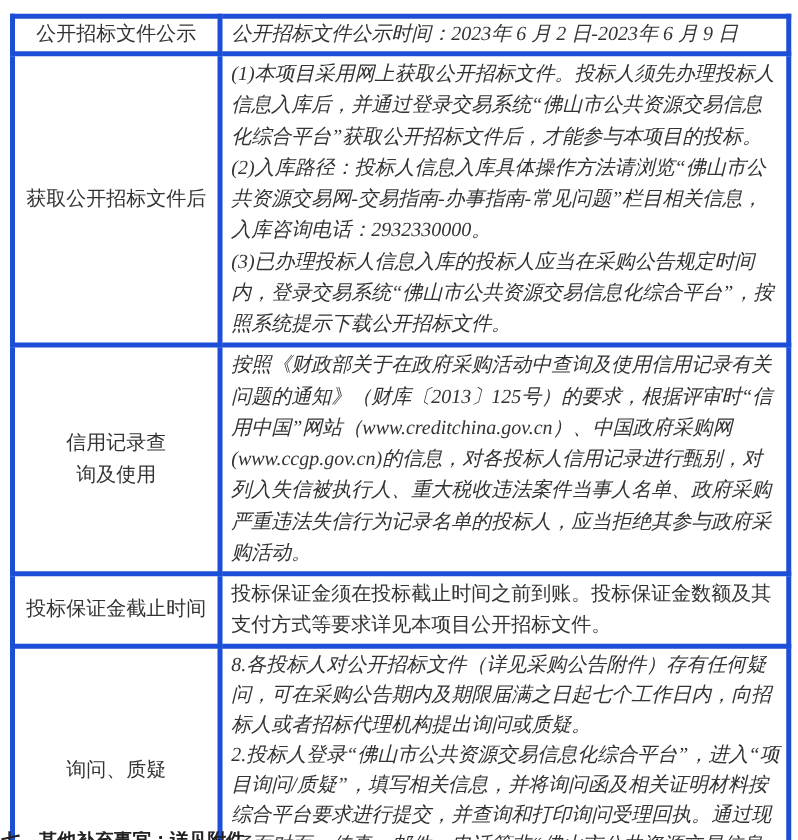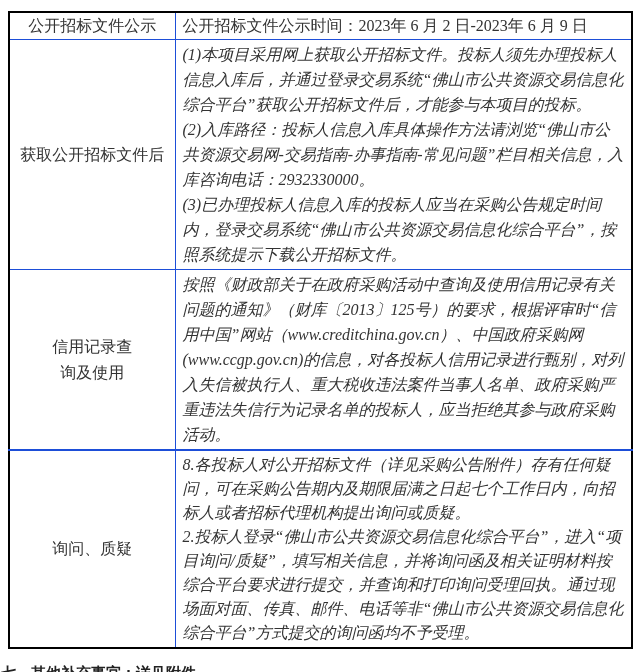--- a/index.html
+++ b/index.html
@@ -20,42 +20,42 @@
     position: absolute;
     left: 8px;
     top: 11px;
     width: 625px;
     border-collapse: collapse;
     table-layout: fixed;
     border: 2px solid #000000;
     font-size: 16px;
   }
   table.bid-table td {
-    border: 1px solid #1d4ed8;
+    border: 4px solid #1d4ed8;
   }
   tr.thick3 td { border-top-width: 3px; }
   tr.thick2 td { border-top-width: 2px; }
   td.label-cell {
     text-align: center;
     vertical-align: middle;
     white-space: pre-line;
     line-height: 26px;
     padding: 0 4px;
   }
   td.content-cell {
     vertical-align: middle;
     padding: 2px 5px 2px 7px;
     line-height: 25px;
   }
   td.content-top {
     vertical-align: top;
     font-style: italic;
   }
   .para { margin: 0; }
-  tr.r1 td.content-cell { line-height: 20px; }
+  tr.r1 td.content-cell { line-height: 20px; font-style: italic; }
   tr.r5 td.content-cell { line-height: 24px; }
   .clipped-bottom {
     position: absolute;
     left: 1px;
     top: 665px;
     width: 240px;
     height: 7px;
     overflow: hidden;
     font-weight: bold;
     font-size: 15px;
@@ -92,20 +92,26 @@
       </tr>
 
       <tr class="r3" style="height:149px">
         <td class="label-cell">信用记录查
 询及使用</td>
         <td class="content-cell content-top">
           <div class="para">按照《财政部关于在政府采购活动中查询及使用信用记录有关问题的通知》（财库〔2013〕125号）的要求，根据评审时“信用中国”网站（www.creditchina.gov.cn）、中国政府采购网(www.ccgp.gov.cn)的信息，对各投标人信用记录进行甄别，对列入失信被执行人、重大税收违法案件当事人名单、政府采购严重违法失信行为记录名单的投标人，应当拒绝其参与政府采购活动。</div>
         </td>
       </tr>
 
+      <tr class="r4 thick3" style="height:53px">
+        <td class="label-cell">投标保证金截止时间</td>
+        <td class="content-cell">
+          <div class="para">投标保证金须在投标截止时间之前到账。投标保证金数额及其支付方式等要求详见本项目公开招标文件。</div>
+        </td>
+      </tr>
 
       <tr class="r5 thick2" style="height:193px">
         <td class="label-cell">询问、质疑</td>
         <td class="content-cell content-top">
           <div class="para">8.各投标人对公开招标文件（详见采购公告附件）存有任何疑问，可在采购公告期内及期限届满之日起七个工作日内，向招标人或者招标代理机构提出询问或质疑。</div>
           <div class="para">2.投标人登录“佛山市公共资源交易信息化综合平台”，进入“项目询问/质疑”，填写相关信息，并将询问函及相关证明材料按综合平台要求进行提交，并查询和打印询问受理回执。通过现场面对面、传真、邮件、电话等非“佛山市公共资源交易信息化综合平台”方式提交的询问函均不予受理。</div>
         </td>
       </tr>
     </tbody>
   </table>

